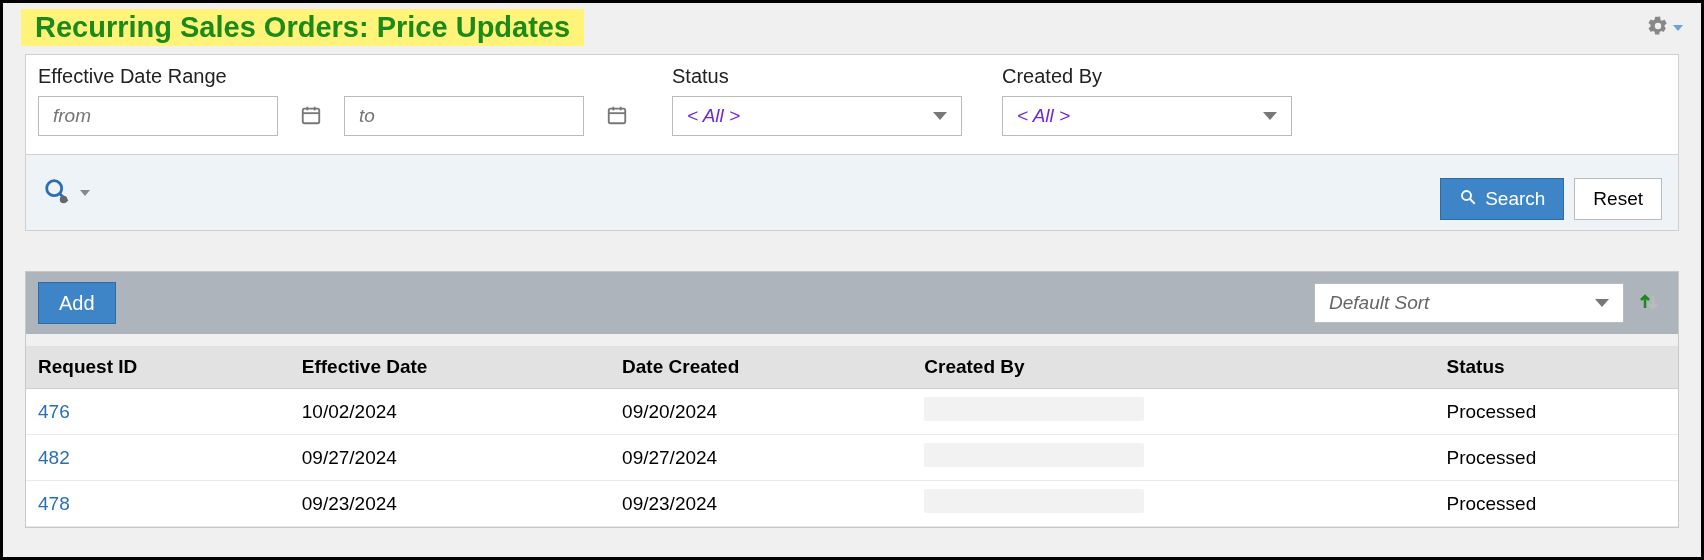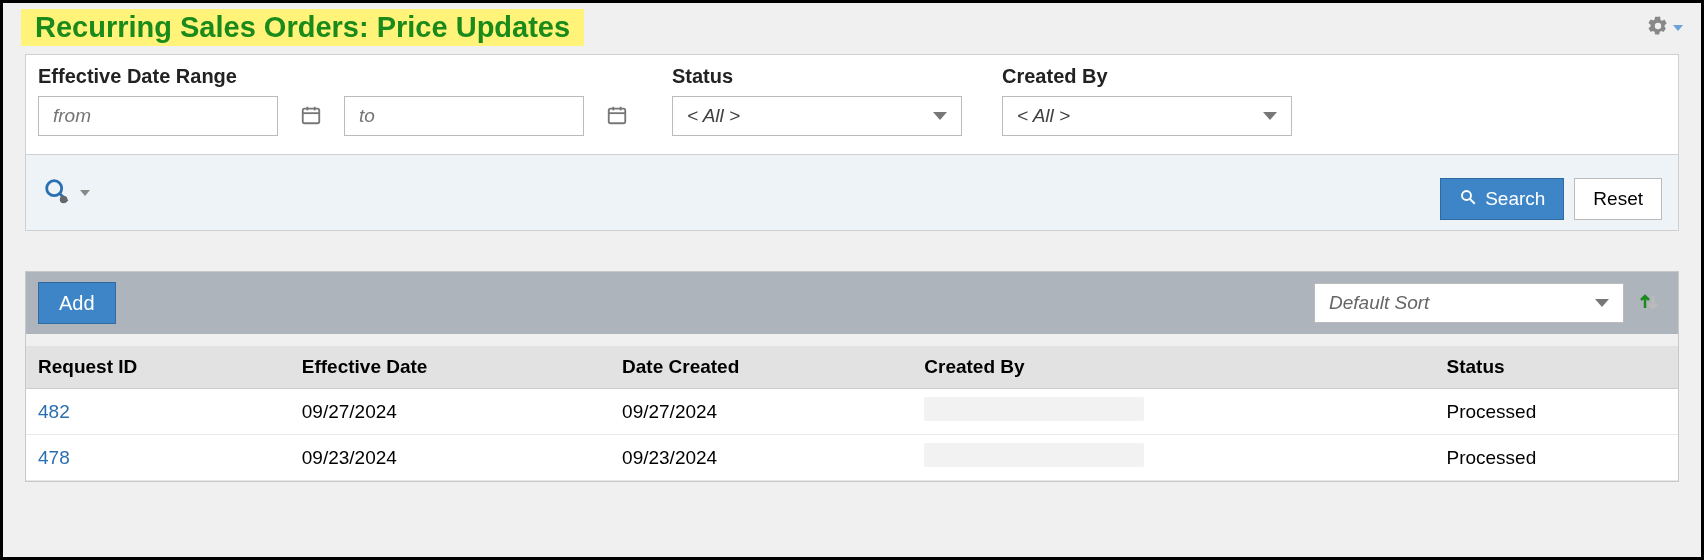--- a/index.html
+++ b/index.html
@@ -35,21 +35,21 @@
       margin: 6px 22px 0 22px;
       border: 1px solid #d0d0d0;
       background: #fff;
     }
     .filter-row {
       display: flex;
       padding: 10px 12px 18px 12px;
       gap: 40px;
     }
     .filter-group { display: flex; flex-direction: column; }
-    .filter-label { font-weight: 700; font-size: 20px; color: #222; margin-bottom: 8px; }
+    .filter-label { font-weight: 400; font-size: 20px; color: #222; margin-bottom: 8px; }
     .date-range-inputs { display: flex; align-items: center; gap: 18px; }
     .text-input {
       border: 1px solid #bbb;
       height: 40px;
       width: 240px;
       padding: 0 14px;
       font-size: 19px;
       font-style: italic;
       color: #555;
     }
@@ -60,21 +60,21 @@
       cursor: pointer;
       display: flex; align-items: center; justify-content: center;
     }
     .cal-btn svg { width: 22px; height: 22px; fill: #777; stroke:#777; }
     .select-box {
       border: 1px solid #bbb;
       height: 40px;
       width: 290px;
       padding: 0 14px;
       font-size: 19px;
-      color: #404040;
+      color: #6d28d9;
       display: flex;
       align-items: center;
       justify-content: space-between;
       background: #fff;
       cursor: pointer;
     }
     .select-box .sel-text { font-style: italic; }
     .caret-down { width: 0; height: 0; border-left: 7px solid transparent; border-right: 7px solid transparent; border-top: 8px solid #777; }
     .filter-action-row {
       background: #eef3f8;
@@ -273,20 +273,27 @@
       <tr>
         <th>Request ID</th>
         <th>Effective Date</th>
         <th>Date Created</th>
         <th>Created By</th>
         <th>Status</th>
       </tr>
     </thead>
     <tbody id="grid-body">
         <tr>
+          <td class="link">476</td>
+          <td>10/02/2024</td>
+          <td>09/20/2024</td>
+          <td><span class="redacted"></span></td>
+          <td>Processed</td>
+        </tr>
+        <tr>
           <td class="link">482</td>
           <td>09/27/2024</td>
           <td>09/27/2024</td>
           <td><span class="redacted"></span></td>
           <td>Processed</td>
         </tr>
         <tr>
           <td class="link">478</td>
           <td>09/23/2024</td>
           <td>09/23/2024</td>

